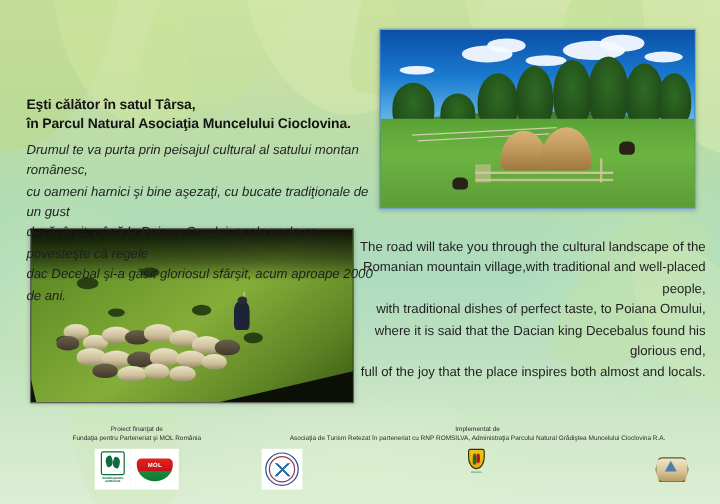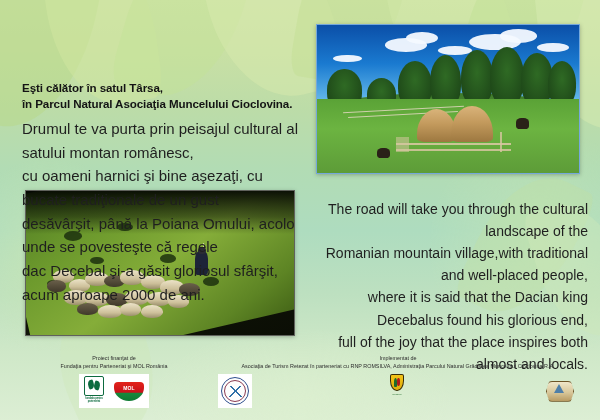--- a/index.html
+++ b/index.html
@@ -135,34 +135,34 @@
     position:absolute; left:22px; top:36px; width:290px;
     color:#1c1c1c;
     margin-top:44px;
   }
   #ro-block .head {
     font-size:11.6px; font-weight:bold; line-height:1.42;
     letter-spacing:-.1px; color:#141414;
     margin-bottom:4px;
   }
   #ro-block .body {
-    font-size:15px; line-height:1.58; color:#1f1f1f;
+    font-size:11px; line-height:1.58; color:#1f1f1f;font-style:italic;
   }
 
   #en-block {
     position:absolute; left:300px; top:198px; width:288px;
     text-align:right; color:#1c1c1c;
   }
   #en-block .head {
     font-size:11.6px; font-weight:bold; line-height:1.42;
     letter-spacing:-.1px; color:#141414;
     margin-bottom:4px;
   }
   #en-block .body {
-    font-size:14px; line-height:1.58; color:#1f1f1f;
+    font-size:11px; line-height:1.58; color:#1f1f1f;
   }
 
   
   #footer {
     position:absolute; left:0; bottom:0; width:600px; height:70px;
   }
   .fgroup { position:absolute; text-align:center; }
   .fgroup .ftitle {
     font-size:5.4px; color:#2d2d2d; line-height:1.5; white-space:nowrap;
   }
@@ -372,20 +372,21 @@
       <div>cu oameni harnici şi bine aşezaţi, cu bucate tradiţionale de un gust</div>
       <div>desăvârşit, până la Poiana Omului, acolo unde se povesteşte că regele</div>
       <div>dac Decebal şi-a găsit gloriosul sfârşit, acum aproape 2000 de ani.</div>
     </div>
   </div>
 
   <div id="en-block">
     <div class="body">
       <div>The road will take you through the cultural landscape of the</div>
       <div>Romanian mountain village,with traditional and well-placed people,</div>
+      <div>with traditional dishes of perfect taste, to Poiana Omului,</div>
       <div>where it is said that the Dacian king Decebalus found his glorious end,</div>
       <div>full of the joy that the place inspires both almost and locals.</div>
     </div>
   </div>
 
   <div id="footer">
 
     <div class="fgroup" id="f-left">
       <div class="ftitle">Proiect finanţat de</div>
       <div class="fsub">Fundaţia pentru Parteneriat şi MOL România</div>

